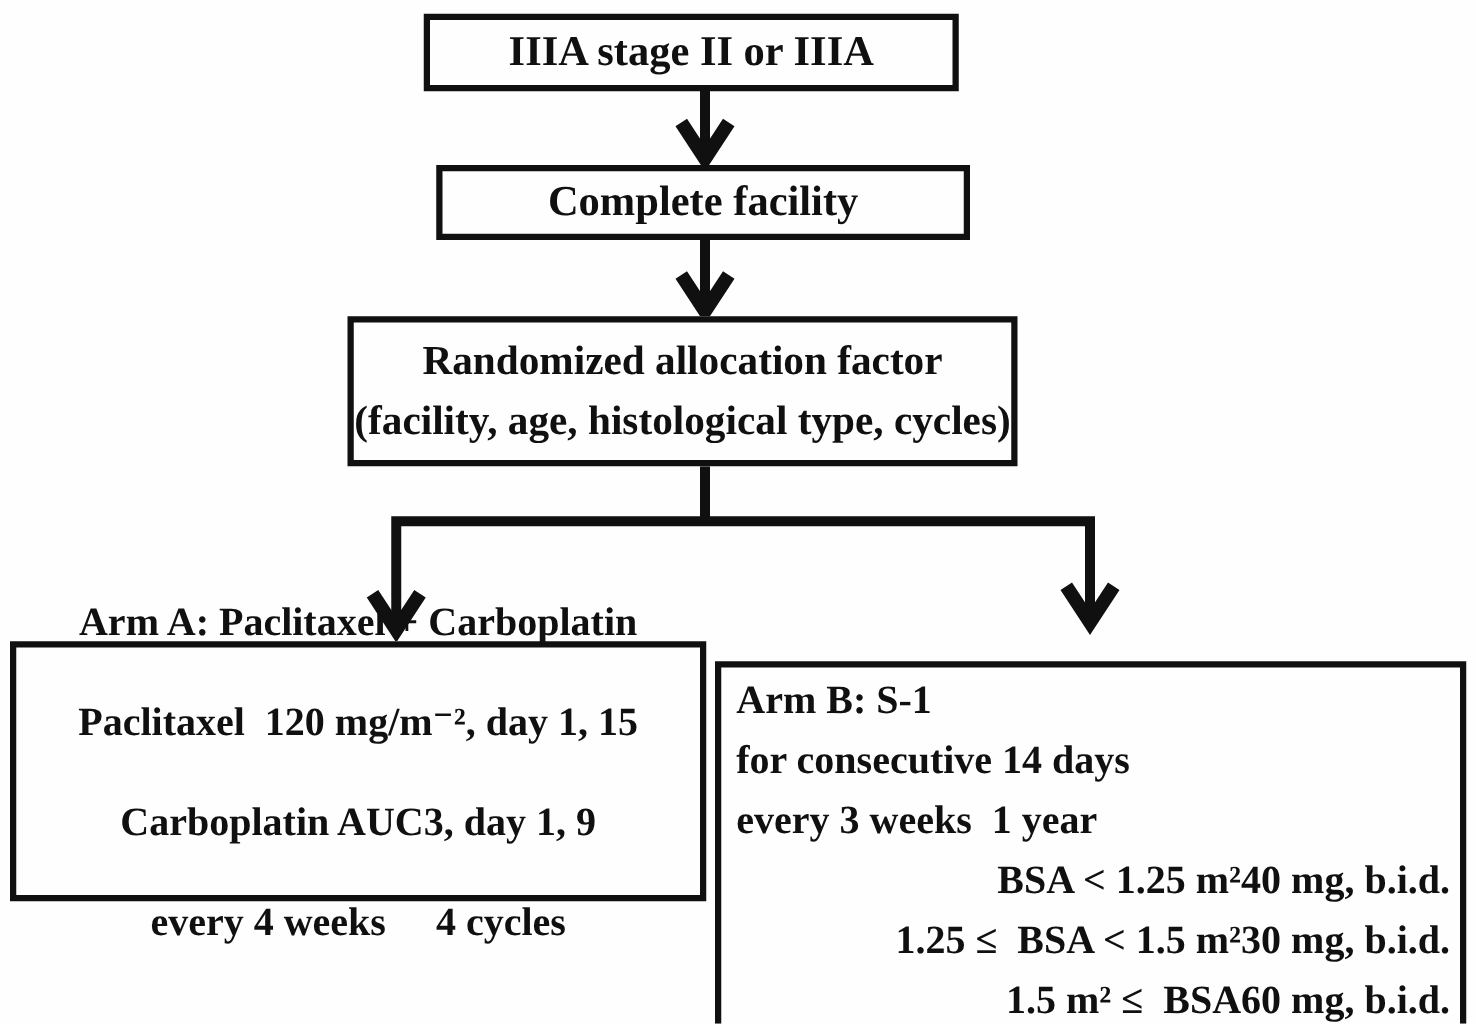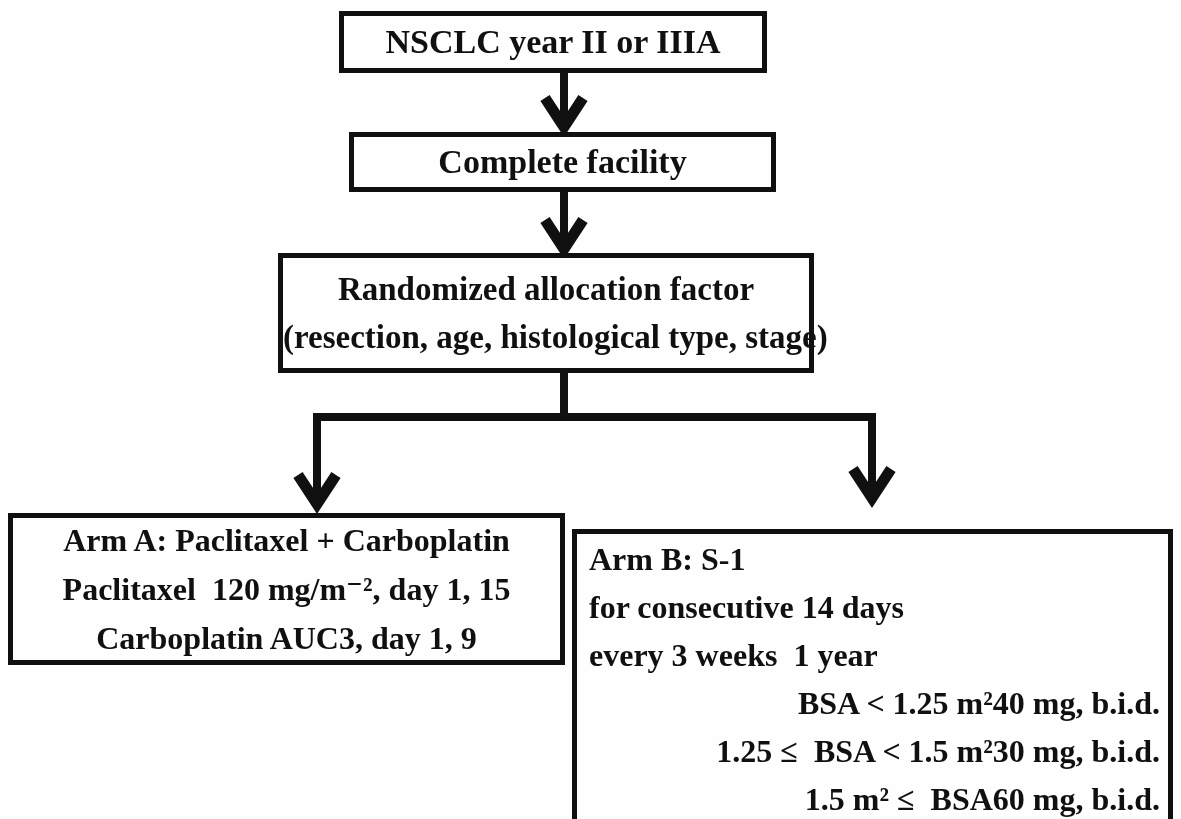--- a/index.html
+++ b/index.html
@@ -51,53 +51,54 @@
     stroke: #101010;
     fill: none;
   }
 </style>
 </head>
 <body>
 
 <div id="canvas">
 
   <div class="box node-single" style="left:339px; top:11px; width:428px; height:62px;">
-    <div class="line">NSCLC year II or IIIA</div>
+    <div class="line">IIIA stage II or IIIA</div>
   </div>
 
   <svg class="arrow-svg" style="left:538px; top:72px;" width="52" height="60" viewBox="0 0 52 60">
     <line class="stroke-ink" x1="26" y1="0" x2="26" y2="54" stroke-width="8"></line>
     <path class="stroke-ink" d="M7 26 L26 55 L45 26" stroke-width="11" stroke-linejoin="miter"></path>
   </svg>
 
   <div class="box node-single" style="left:349px; top:132px; width:427px; height:60px;">
     <div class="line">Complete facility</div>
   </div>
 
   <svg class="arrow-svg" style="left:538px; top:192px;" width="52" height="62" viewBox="0 0 52 62">
     <line class="stroke-ink" x1="26" y1="0" x2="26" y2="56" stroke-width="8"></line>
     <path class="stroke-ink" d="M7 28 L26 57 L45 28" stroke-width="11" stroke-linejoin="miter"></path>
   </svg>
 
   <div class="box node-random" style="left:278px; top:253px; width:536px; height:120px;">
     <div class="line">Randomized allocation factor</div>
-    <div class="line">(resection, age, histological type, stage)</div>
+    <div class="line">(facility, age, histological type, cycles)</div>
   </div>
 
   <svg class="connector-svg" style="left:280px; top:373px;" width="622" height="140" viewBox="0 0 622 140">
     <path class="stroke-ink" d="M284 0 L284 44" stroke-width="8"></path>
     <path class="stroke-ink" d="M37 126 L37 44 L592 44 L592 120" stroke-width="8" stroke-linejoin="miter"></path>
     <path class="stroke-ink" d="M18 102 L37 131 L56 102" stroke-width="11" stroke-linejoin="miter"></path>
     <path class="stroke-ink" d="M573 96 L592 125 L611 96" stroke-width="11" stroke-linejoin="miter"></path>
   </svg>
 
-  <div class="box arm-a" style="left:8px; top:513px; width:557px; height:152px;">
+  <div class="box arm-a" style="left:8px; top:513px; width:557px; height:208px;gap:31px;">
     <div class="line">Arm A: Paclitaxel + Carboplatin</div>
     <div class="line">Paclitaxel  120 mg/m⁻², day 1, 15</div>
     <div class="line">Carboplatin AUC3, day 1, 9</div>
+    <div class="line">every 4 weeks     4 cycles</div>
   </div>
 
   <div class="box arm-b" style="left:572px; top:529px; width:601px; height:299px;">
     <div class="line">Arm B: S-1</div>
     <div class="line">for consecutive 14 days</div>
     <div class="line">every 3 weeks  1 year</div>
 
     <div class="dosing-row">
       <span>BSA &lt; 1.25 m²</span>
       <span>40 mg, b.i.d.</span>

